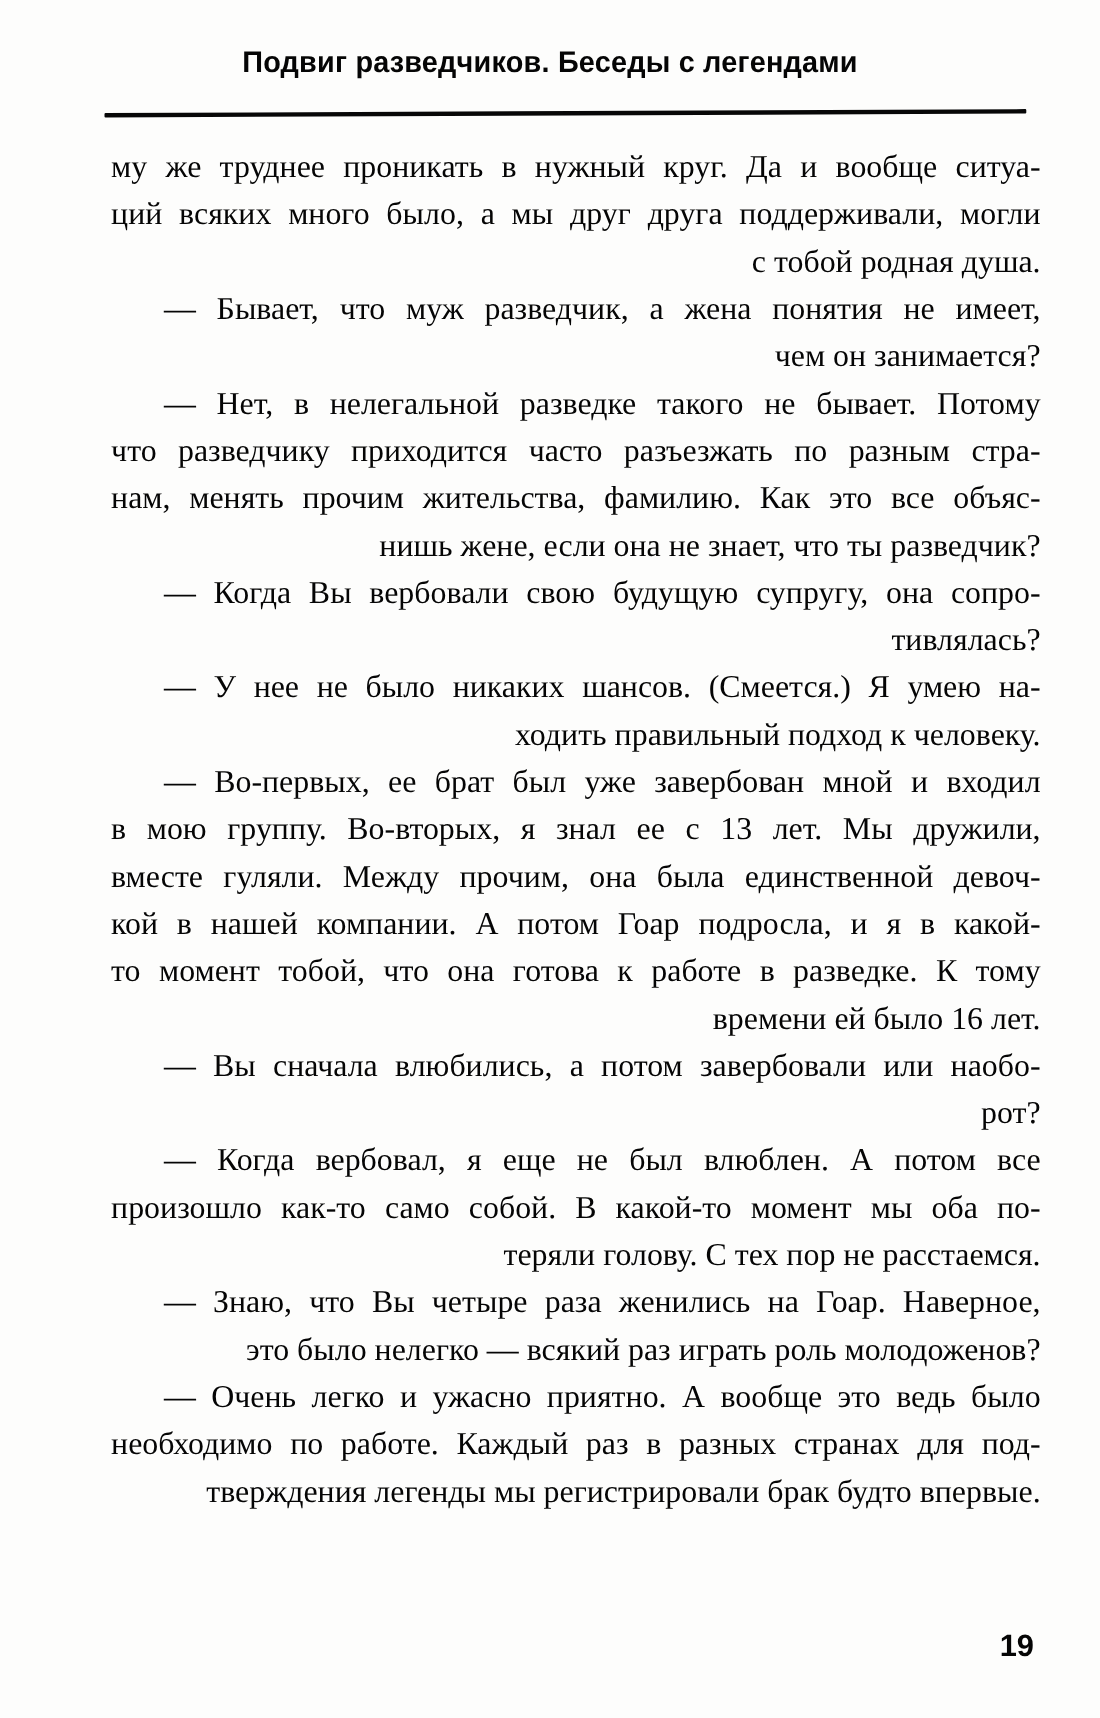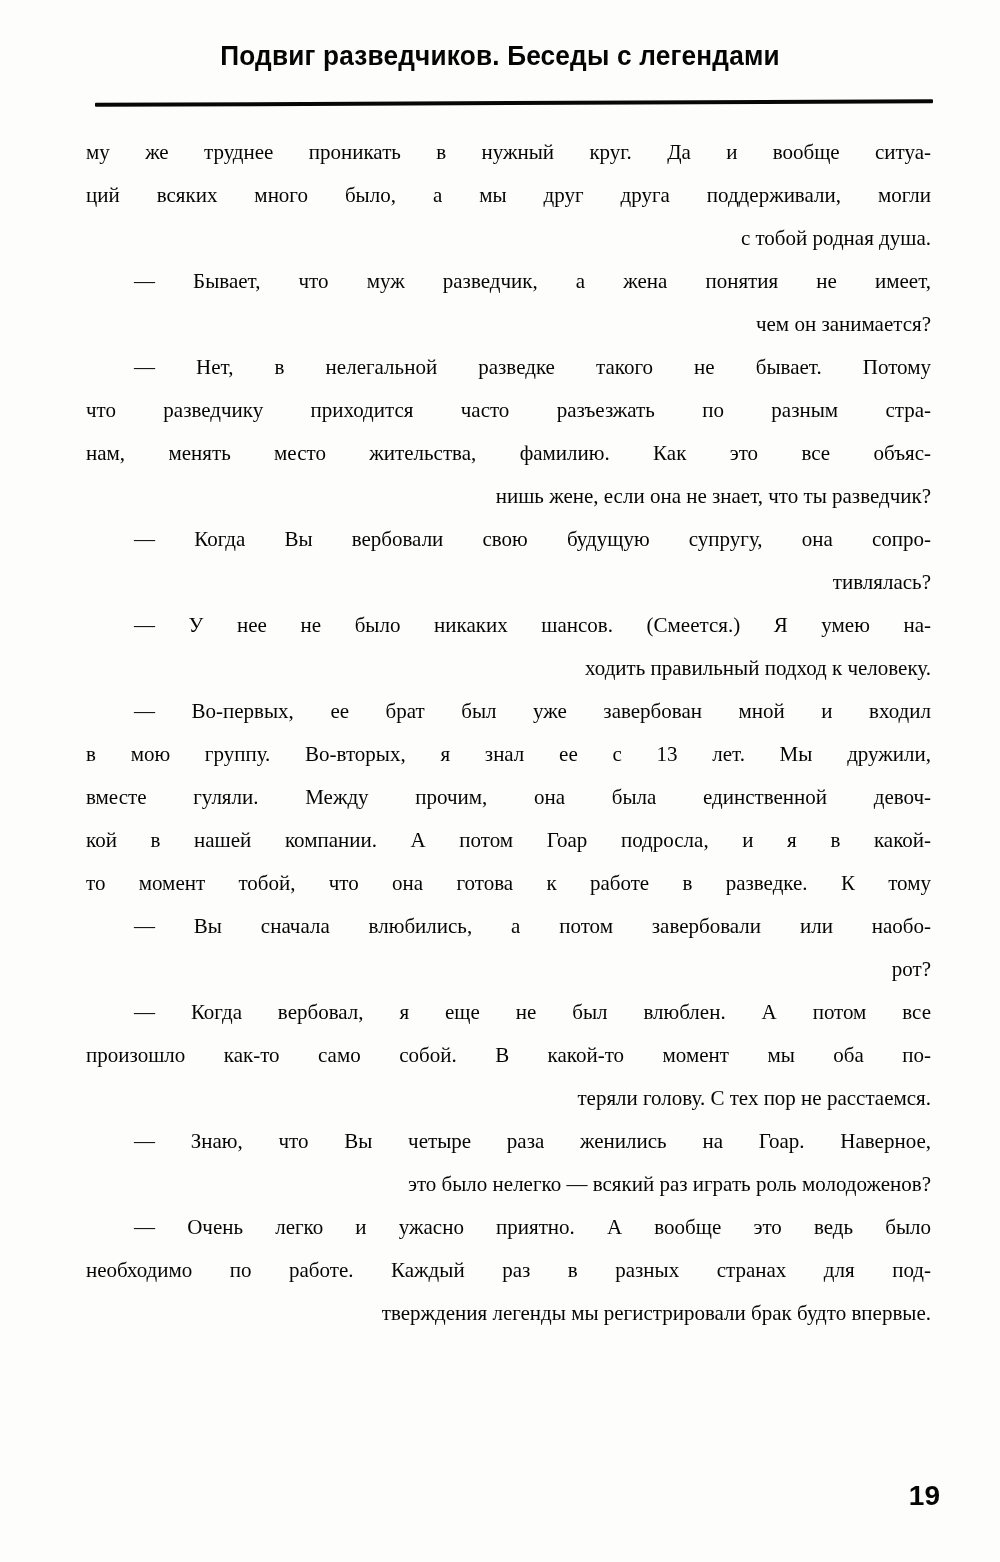--- a/index.html
+++ b/index.html
@@ -39,23 +39,23 @@
     left: 95px;
     width: 838px;
     height: 4px;
     background: #070707;
     transform: rotate(-0.25deg);
     border-radius: 1px;
   }
   .body-text {
     position: absolute;
     top: 131px;
-    left: 86px;
+    left: 101px;
     width: 845px;
-    font-size: 21px;
+    font-size: 29px;
   }
   .line {
     height: 43px;
     line-height: 43px;
     text-align: right;
     white-space: normal;
   }
   .line.fill {
     text-align: justify;
     text-align-last: justify;
@@ -85,31 +85,32 @@
   <div class="header-rule"></div>
 
   <div class="body-text">
       <div class="line fill">му же труднее проникать в нужный круг. Да и вообще ситуа-</div>
       <div class="line fill">ций всяких много было, а мы друг друга поддерживали, могли</div>
       <div class="line">с тобой родная душа.</div>
       <div class="line indent fill">— Бывает, что муж разведчик, а жена понятия не имеет,</div>
       <div class="line">чем он занимается?</div>
       <div class="line indent fill">— Нет, в нелегальной разведке такого не бывает. Потому</div>
       <div class="line fill">что разведчику приходится часто разъезжать по разным стра-</div>
-      <div class="line fill">нам, менять место жительства, фамилию. Как это все объяс-</div>
+      <div class="line fill">нам, менять прочим жительства, фамилию. Как это все объяс-</div>
       <div class="line">нишь жене, если она не знает, что ты разведчик?</div>
       <div class="line indent fill">— Когда Вы вербовали свою будущую супругу, она сопро-</div>
       <div class="line">тивлялась?</div>
       <div class="line indent fill">— У нее не было никаких шансов. (Смеется.) Я умею на-</div>
       <div class="line">ходить правильный подход к человеку.</div>
       <div class="line indent fill">— Во-первых, ее брат был уже завербован мной и входил</div>
       <div class="line fill">в мою группу. Во-вторых, я знал ее с 13 лет. Мы дружили,</div>
       <div class="line fill">вместе гуляли. Между прочим, она была единственной девоч-</div>
       <div class="line fill">кой в нашей компании. А потом Гоар подросла, и я в какой-</div>
       <div class="line fill">то момент тобой, что она готова к работе в разведке. К тому</div>
+      <div class="line">времени ей было 16 лет.</div>
       <div class="line indent fill">— Вы сначала влюбились, а потом завербовали или наобо-</div>
       <div class="line">рот?</div>
       <div class="line indent fill">— Когда вербовал, я еще не был влюблен. А потом все</div>
       <div class="line fill">произошло как-то само собой. В какой-то момент мы оба по-</div>
       <div class="line">теряли голову. С тех пор не расстаемся.</div>
       <div class="line indent fill">— Знаю, что Вы четыре раза женились на Гоар. Наверное,</div>
       <div class="line">это было нелегко — всякий раз играть роль молодоженов?</div>
       <div class="line indent fill">— Очень легко и ужасно приятно. А вообще это ведь было</div>
       <div class="line fill">необходимо по работе. Каждый раз в разных странах для под-</div>
       <div class="line">тверждения легенды мы регистрировали брак будто впервые.</div>

